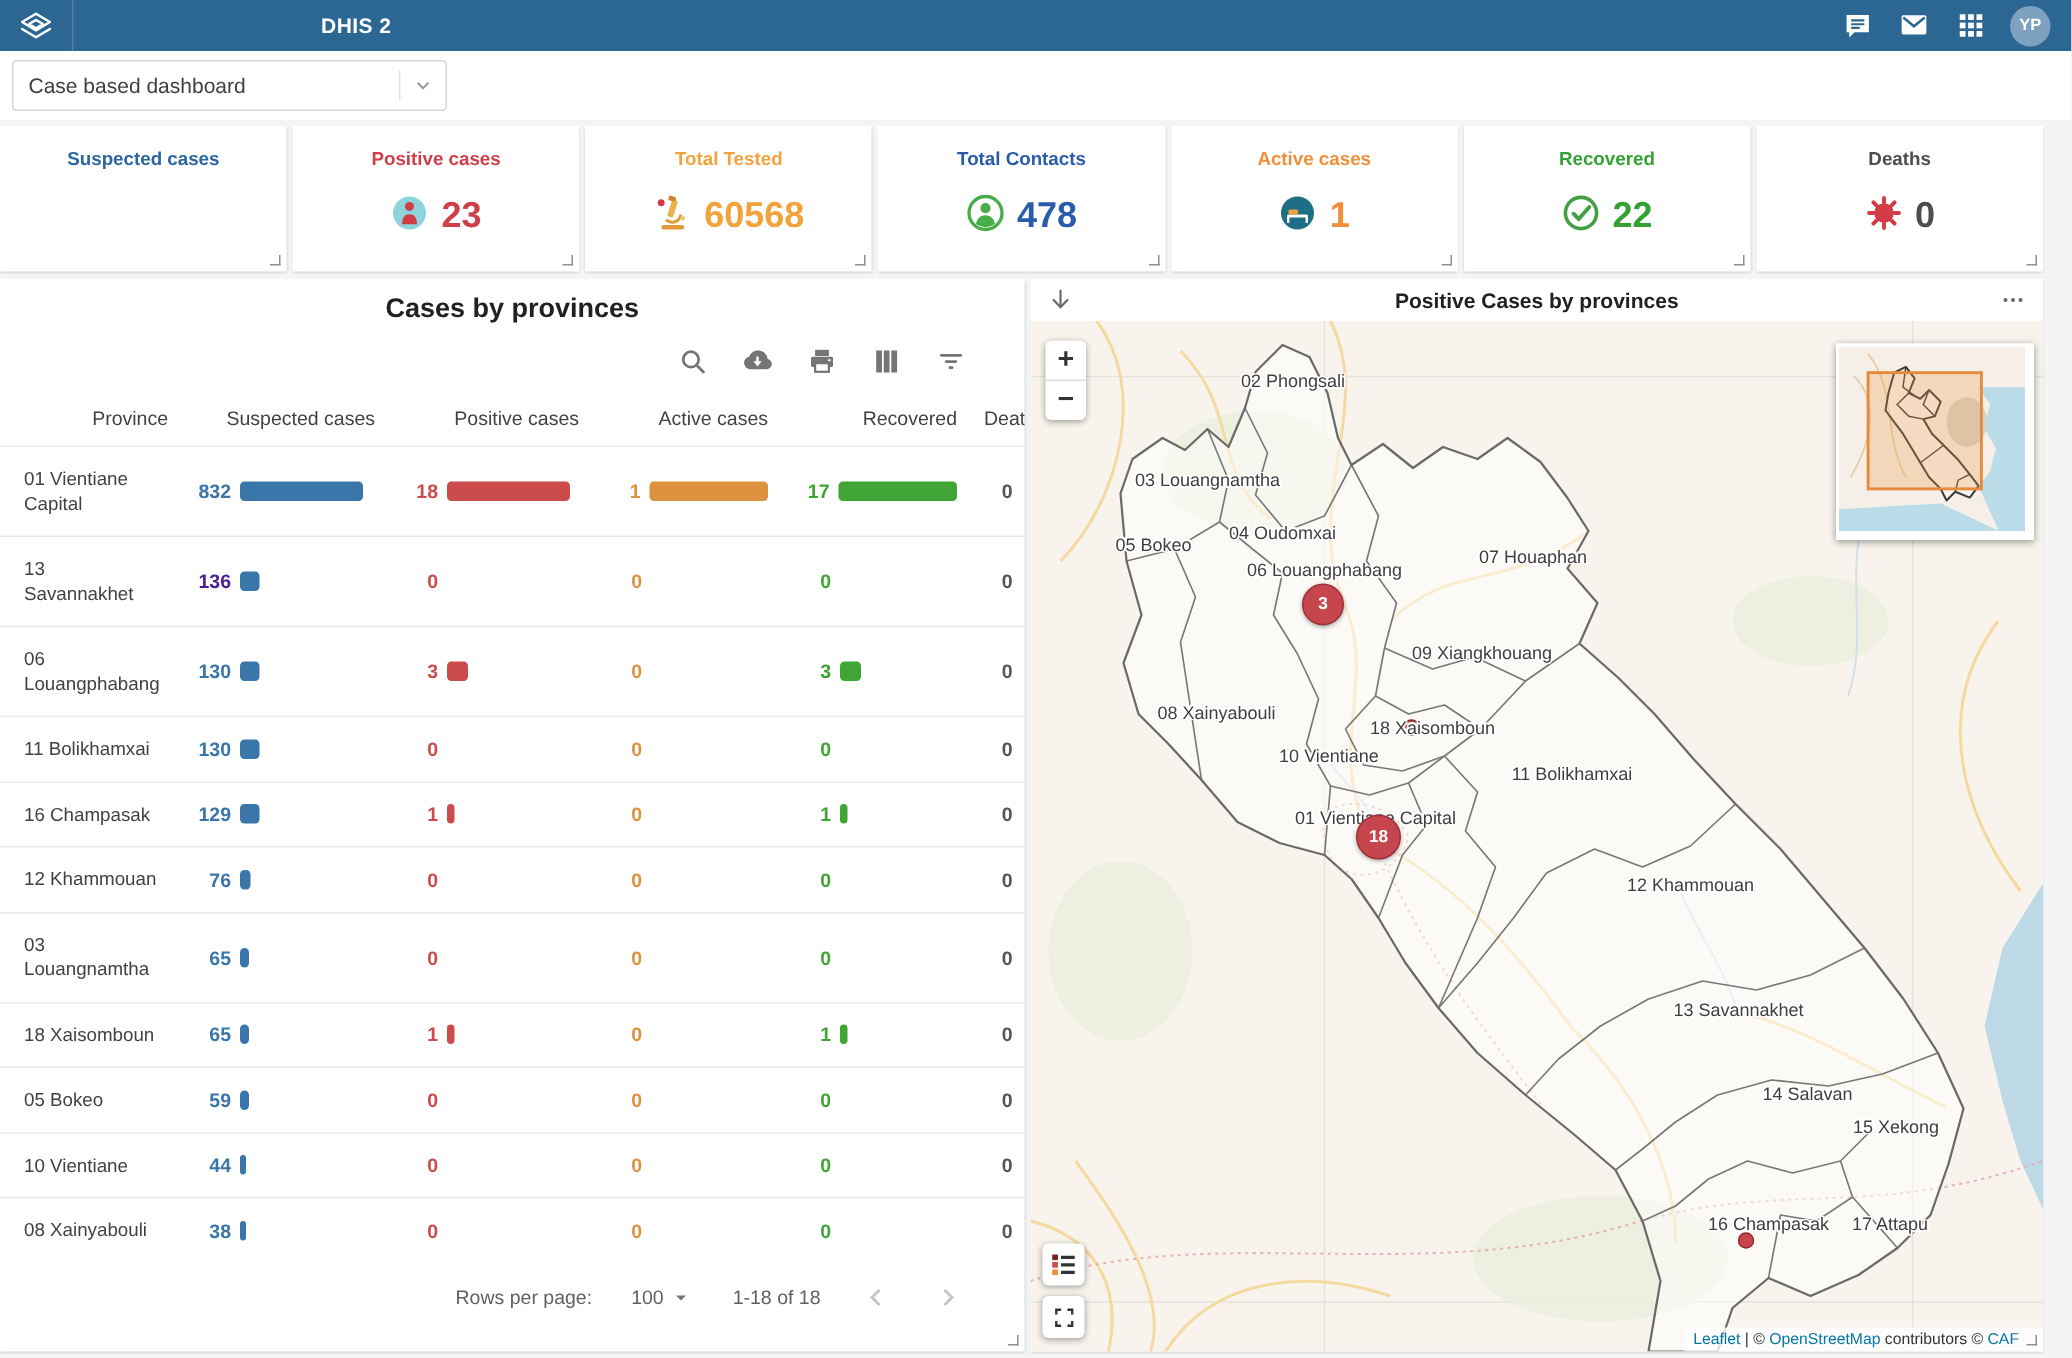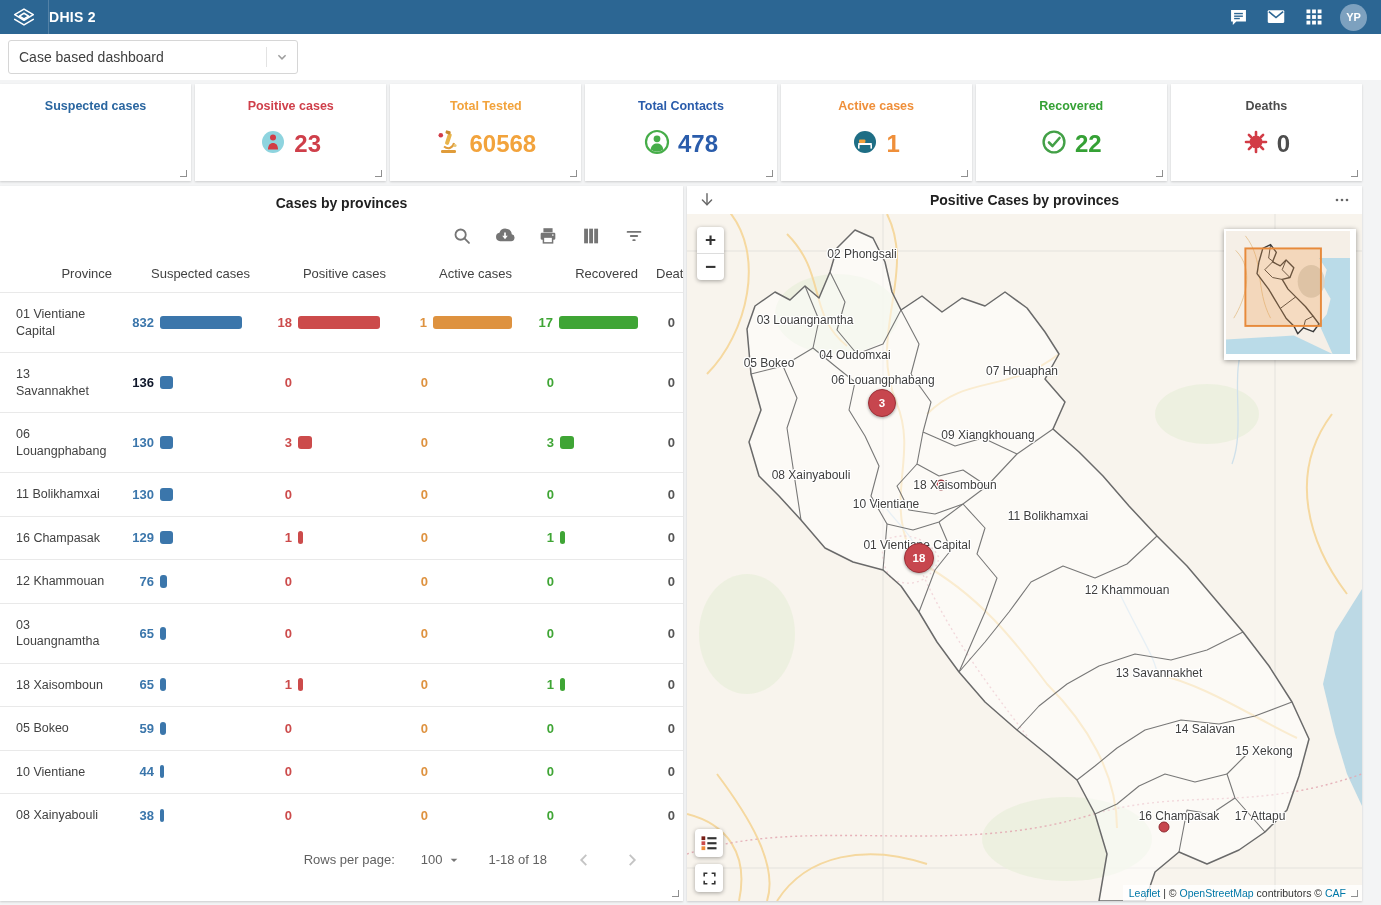--- a/index.html
+++ b/index.html
@@ -2,21 +2,21 @@
 <html><head>
 <meta charset="utf-8">
 <style>
   html,body{margin:0;padding:0;}
   body{font-family:"Liberation Sans",sans-serif;background:#f3f4f5;width:1381px;height:905px;overflow:hidden;}
   .page{position:relative;width:1381px;height:905px;}
 
   
   .topbar{height:34px;background:#2c6693;display:flex;align-items:center;color:#fff;}
   .logo-box{width:48px;height:34px;display:flex;align-items:center;justify-content:center;border-right:1px solid rgba(255,255,255,.18);cursor:pointer;}
-  .app-title{width:212px;text-align:left;font-weight:bold;font-size:14px;letter-spacing:.3px;}
+  .app-title{width:212px;text-align:right;font-weight:bold;font-size:14px;letter-spacing:.3px;}
   .topbar-spacer{flex:1;}
   .topbar-right{display:flex;align-items:center;gap:14px;padding-right:14px;}
   .tb-icon{width:24px;height:24px;display:flex;align-items:center;justify-content:center;cursor:pointer;}
   .searchbox{display:flex;align-items:center;gap:8px;margin:0 10px;}
   .searchbox input{background:transparent;border:none;border-bottom:1px solid rgba(255,255,255,.55);width:300px;height:22px;color:#fff;font-size:13.5px;outline:none;}
   .searchbox input::placeholder{color:#b9cddd;}
   .avatar{width:27px;height:27px;border-radius:50%;background:#7da1bf;color:#fff;font-size:11px;font-weight:bold;display:flex;align-items:center;justify-content:center;cursor:pointer;}
 
   
   .selector-strip{height:46px;background:#fff;display:flex;align-items:center;}
@@ -31,21 +31,21 @@
   .card .label{margin-top:15px;font-size:12.5px;font-weight:bold;}
   .card .value-row{flex:1;display:flex;align-items:center;gap:8px;margin-top:-6px;}
   .card .value{font-size:24px;font-weight:bold;}
   .resize-handle{position:absolute;right:4px;bottom:4px;width:6px;height:6px;border-right:1.5px solid #8f8f8f;border-bottom:1.5px solid #8f8f8f;}
 
   
   .panels{width:1362px;display:flex;gap:4px;margin-top:5px;height:715px;}
   .panel{background:#fff;box-shadow:0 1px 2px rgba(0,0,0,.16);position:relative;}
   .table-panel{width:683px;overflow:hidden;}
   .map-panel{width:675px;}
-  .panel-title{margin:0;padding-top:9px;text-align:center;font-size:14px;font-weight:bold;color:#212121;}
+  .panel-title{margin:0;padding-top:9px;text-align:center;font-size:18px;font-weight:bold;color:#212121;}
 
   
   .tbl-toolbar{display:flex;justify-content:flex-end;gap:21px;padding:14px 38px 10px 0;}
   .tbl-toolbar .ticon{width:22px;height:22px;cursor:pointer;}
   .thead,.trow{display:grid;grid-template-columns:112px 138px 136px 126px 126px 45px;align-items:center;}
   .thead{font-size:13px;color:#424242;padding:9px 0 11px 0;text-align:right;}
   .thead span{padding-left:16px;}
   .thead .h-deaths{white-space:nowrap;padding-left:18px;overflow:visible;}
   .trow{border-top:1px solid #e9e9e9;font-size:12.5px;color:#424242;}
   .trow .prov{padding:13px 6px 13px 16px;line-height:1.32;}
@@ -302,21 +302,21 @@
         <span class="vcell c-rec">
               <span class="num" style="color: rgb(63, 165, 53);">17</span>
               <span class="bar" style="width: 82px; background: rgb(63, 165, 53);"></span>
             </span>
         <span class="dcell c-dea">0</span>
       </div>
 
       <div class="trow">
         <span class="prov">13 Savannakhet</span>
         <span class="vcell c-sus">
-              <span class="num" style="color: #0f172a;">136</span>
+              <span class="num" style="color: #4c1d95;">136</span>
               <span class="bar" style="width: 13px; background: rgb(59, 118, 171);"></span>
             </span>
         <span class="vcell c-pos">
               <span class="num" style="color: rgb(204, 75, 75);">0</span>
             </span>
         <span class="vcell c-act">
               <span class="num" style="color: rgb(222, 146, 63);">0</span>
             </span>
         <span class="vcell c-rec">
               <span class="num" style="color: rgb(63, 165, 53);">0</span>

